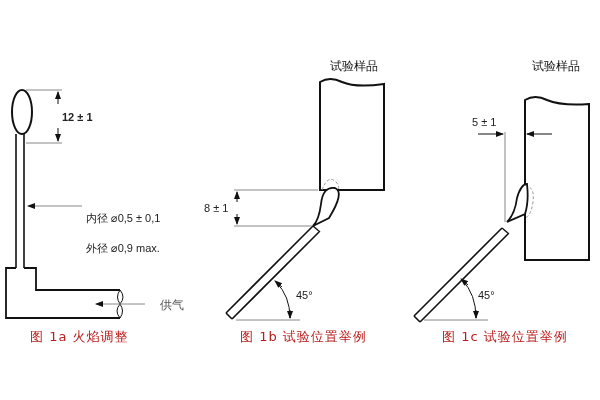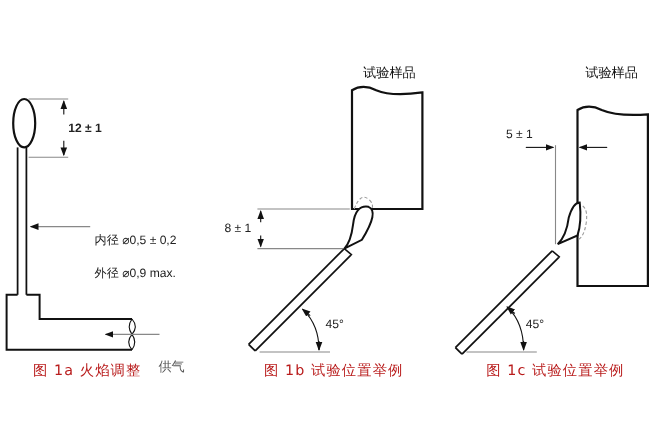--- a/index.html
+++ b/index.html
@@ -85,25 +85,25 @@
     <line x1="468" y1="285" x2="461" y2="279" stroke="#111" stroke-width="1" marker-end="url(#arr)"></line>
 
     <line x1="505" y1="132" x2="505" y2="222" stroke="#888" stroke-width="1"></line>
     <line x1="478" y1="134" x2="503" y2="134" stroke="#111" stroke-width="1" marker-end="url(#arr)"></line>
     <line x1="552" y1="134" x2="527" y2="134" stroke="#111" stroke-width="1" marker-end="url(#arr)"></line>
   </g>
 </svg>
 
 <div class="lbl" style="left:62px;top:111px;font-weight:bold;">12 ± 1</div>
 <div class="lbl" style="left:86px;top:197px;margin-top:44px;">外径 ⌀0,9 max.</div>
-<div class="lbl" style="left:86px;top:211px;">内径 ⌀0,5 ± 0,2</div>
-<div class="lbl cjk" style="left:144px;top:297px;color:#555;margin-top:28px;">供气</div>
+<div class="lbl" style="left:86px;top:211px;">内径 ⌀0,5 ± 0,1</div>
+<div class="lbl cjk" style="left:160px;top:297px;color:#555;">供气</div>
 <div class="cap" style="left:30px;top:328px;">图 1a  火焰调整</div>
 
 <div class="lbl cjk" style="left:330px;top:58px;">试验样品</div>
 <div class="lbl" style="left:204px;top:202px;">8 ± 1</div>
 <div class="lbl" style="left:296px;top:289px;">45°</div>
 <div class="cap" style="left:240px;top:328px;">图 1b  试验位置举例</div>
 
 <div class="lbl cjk" style="left:532px;top:58px;">试验样品</div>
-<div class="lbl" style="left:460px;top:116px;">5 ± 1</div>
+<div class="lbl" style="left:472px;top:116px;">5 ± 1</div>
 <div class="lbl" style="left:478px;top:289px;">45°</div>
 <div class="cap" style="left:442px;top:328px;">图 1c  试验位置举例</div>
 
 </body></html>

